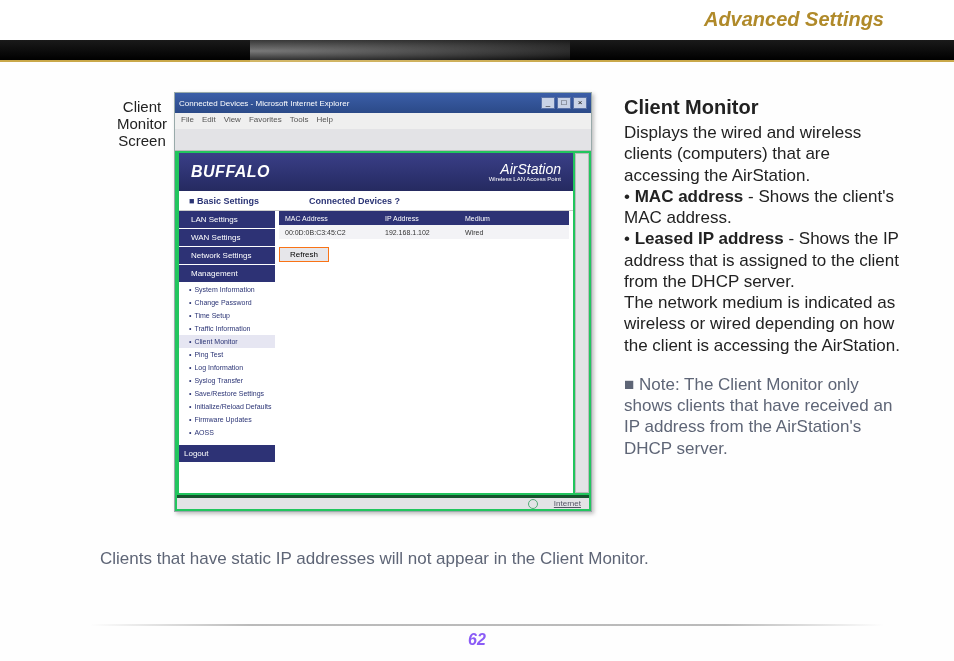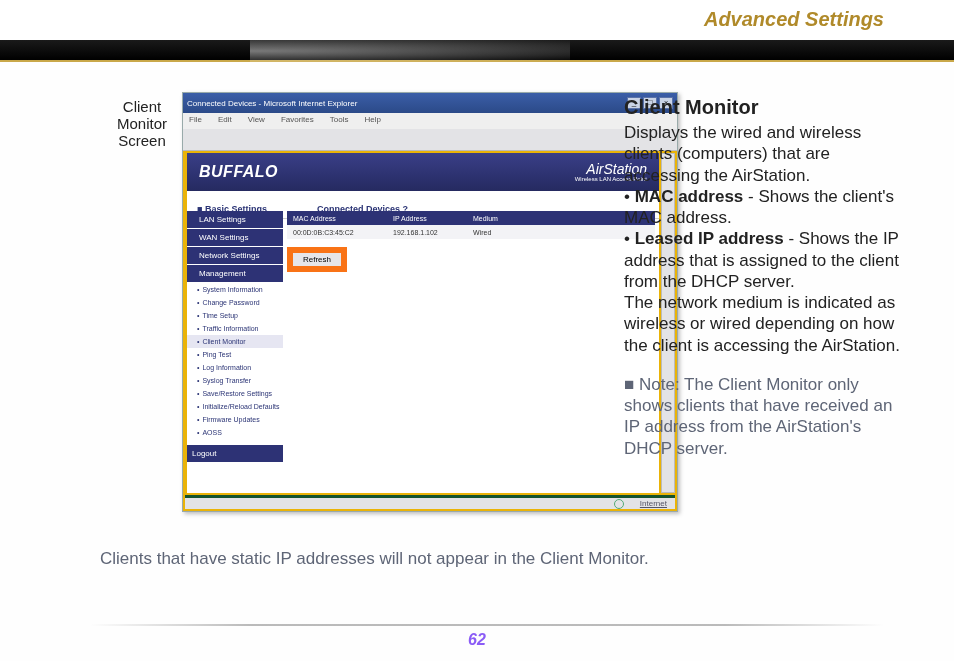--- a/index.html
+++ b/index.html
@@ -41,60 +41,60 @@
     position: absolute;
     left: 102px;
     top: 98px;
     width: 80px;
     text-align: center;
     font-size: 15px;
     color: #222;
   }
   .screenshot {
     position: absolute;
-    left: 182px;
+    left: 174px;
     top: 92px;
-    width: 496px;
+    width: 418px;
     height: 420px;
-    background: #eab308;
+    background: #22c55e;
     border: 1px solid #9aa;
     box-shadow: 2px 2px 4px rgba(0,0,0,0.25);
   }
   .win-titlebar {
     height: 20px;
     background: linear-gradient(to bottom, #3b5ea8, #2b4a88);
     display: flex;
     align-items: center;
     justify-content: space-between;
     padding: 0 4px;
   }
   .win-titlebar .t { color: #fff; font-size: 8px; filter: blur(0.6px); }
   .win-btns { display: flex; gap: 2px; }
   .win-btns span { width: 14px; height: 12px; background:#c9d3e6; border:1px solid #5a72a8; font-size:8px; line-height:10px; text-align:center; }
   .win-menubar {
-    height: 16px; background:#efefef; display:flex; gap:16px; padding:2px 6px;
+    height: 16px; background:#efefef; display:flex; gap:8px; padding:2px 6px;
     font-size:8px; color:#555; filter: blur(0.5px);
   }
   .win-toolbar { height: 22px; background:#e3e3e6; border-bottom:1px solid #bbb; }
   .page-area { position:absolute; left:4px; right:18px; top:60px; bottom:18px; background:#fff; }
   .scrollbar-v { position:absolute; right:2px; top:60px; bottom:18px; width:14px; background:#e3e3e6; border:1px solid #bbb;}
   .statusbar { position:absolute; left:2px; right:2px; bottom:2px; height:14px; background:#e3e3e6; border-top:3px solid #14532d; font-size:8px; color:#556; display:flex; justify-content:flex-end; align-items:center; padding-right:8px; gap:16px;text-decoration:underline; }
   .brandbar {
     height: 38px;
     background: linear-gradient(to bottom, #3a3f87, #2d3270 60%, #252a60);
     display:flex; align-items:center; justify-content:space-between;
     padding: 0 12px;
   }
   .brand-logo { color:#fff; font-weight:bold; font-style:italic; font-size:16px; letter-spacing:0.5px; }
   .brand-right { color:#fff; font-style:italic; font-size:14px; text-align:right; line-height:1; }
   .brand-right small{ display:block; font-size:6px; filter:blur(0.5px); font-style:normal;}
   .subhead {
     height: 20px; background:#fff; border-bottom:1px solid #ccc;
     display:flex; align-items:center; padding-left:10px;
-    font-size:9px; color:#334; font-weight:bold; gap: 50px; margin-top: 8px;
+    font-size:9px; color:#334; font-weight:bold; gap: 50px;
   }
   .subhead .ct { color:#2b3475; filter:blur(0.3px);}
   .content-row { position:absolute; top:58px; bottom:0; left:0; right:0; }
   .leftnav {
     position:absolute; left:0; top:0; width:96px; bottom:0;
   }
   .nav-head { background:#2d3275; color:#fff; font-size:8px; padding:4px 12px; filter:blur(0.3px); border-bottom:1px solid #fff;}
   .nav-sub { background:#fff; padding:3px 4px 3px 10px; font-size:7px; color:#2b3475; filter:blur(0.4px); white-space:nowrap; overflow:hidden;}
   .nav-sub.sel { background:#e6e6f2; }
   .nav-sub::before{ content:"•"; margin-right:3px; color:#2b3475;}
@@ -102,21 +102,21 @@
   .mainpane {
     position:absolute; left:100px; right:4px; top:0; bottom:0; background:#fff;
   }
   .tbl-head {
     display:flex; background:#2d3275; color:#fff; font-size:7px; height:14px; align-items:center; filter:blur(0.3px);
   }
   .tbl-head div, .tbl-row div { padding:0 6px; }
   .c1{width:100px;} .c2{width:80px;} .c3{width:60px;}
   .tbl-row { display:flex; font-size:7px; color:#333; height:14px; align-items:center; background:#f3f3f6; filter:blur(0.3px);}
   .refresh-btn {
-    margin:8px 0 0 0; padding:2px 10px; font-size:8px; background:#e6e6ea; border:6px solid #f97316; display:inline-block; filter:blur(0.3px);
+    margin:8px 0 0 0; padding:2px 10px; font-size:8px; background:#e6e6ea; border:1px solid #f97316; display:inline-block; filter:blur(0.3px);
   }
   .desc {
     position: absolute;
     left: 624px;
     top: 95px;
     width: 280px;
     font-size: 17px;
     color: #222;
     line-height: 1.25;
   }

